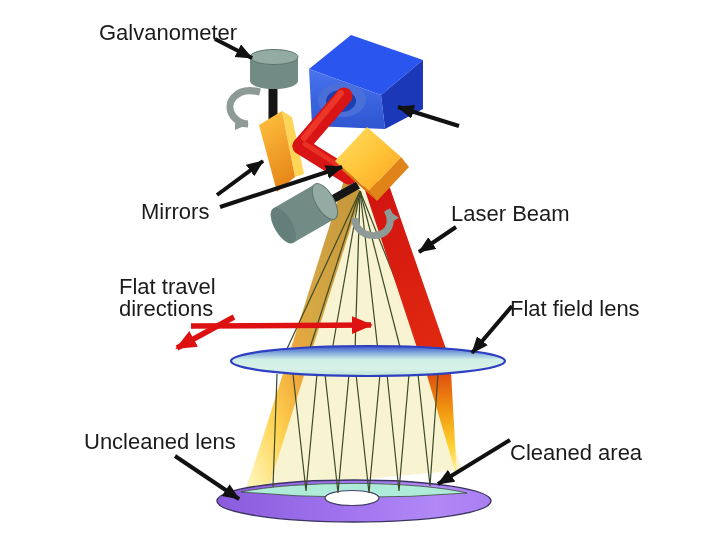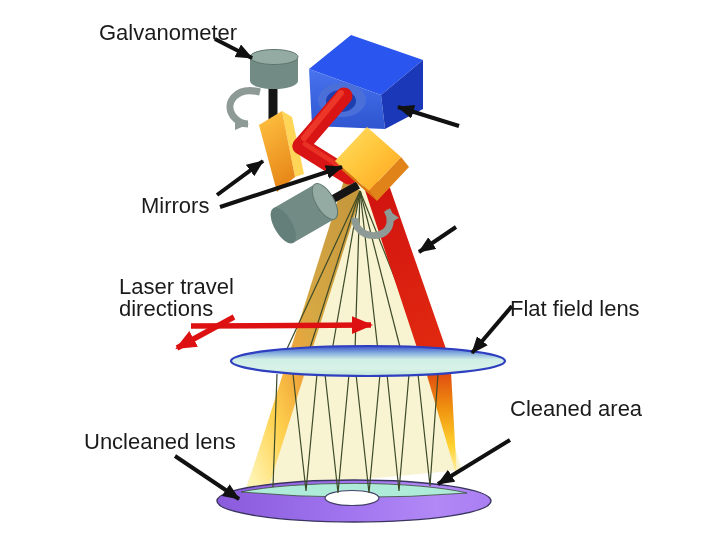--- a/index.html
+++ b/index.html
@@ -157,20 +157,21 @@
     <line x1="217" y1="195" x2="263" y2="161" marker-end="url(#mBlack)"></line>
     <line x1="220" y1="207" x2="342" y2="167" marker-end="url(#mBlack)"></line>
     <line x1="456" y1="227" x2="419" y2="252" marker-end="url(#mBlack)"></line>
     <line x1="512" y1="306" x2="472" y2="353" marker-end="url(#mBlack)"></line>
     <line x1="175" y1="456" x2="239" y2="499" marker-end="url(#mBlack)"></line>
     <line x1="510" y1="440" x2="438" y2="484" marker-end="url(#mBlack)"></line>
   </g>
 </svg>
 
 <div class="label" style="left:99px;top:21px">Galvanometer</div>
-<div class="label" style="left:141px;top:194px">Mirrors</div>
-<div class="label" style="left:119px;top:275px">Laser travel</div>
+<div class="label" style="left:141px;top:200px">Mirrors</div>
+<div class="label" style="left:451px;top:202px">Laser Beam</div>
+<div class="label" style="left:119px;top:275px">Flat travel</div>
 <div class="label" style="left:510px;top:297px">Flat field lens</div>
 <div class="label" style="left:119px;top:297px">directions</div>
 <div class="label" style="left:84px;top:430px">Uncleaned lens</div>
-<div class="label" style="left:510px;top:397px">Cleaned area</div>
+<div class="label" style="left:510px;top:441px">Cleaned area</div>
 
 </div>
 
 </body></html>

